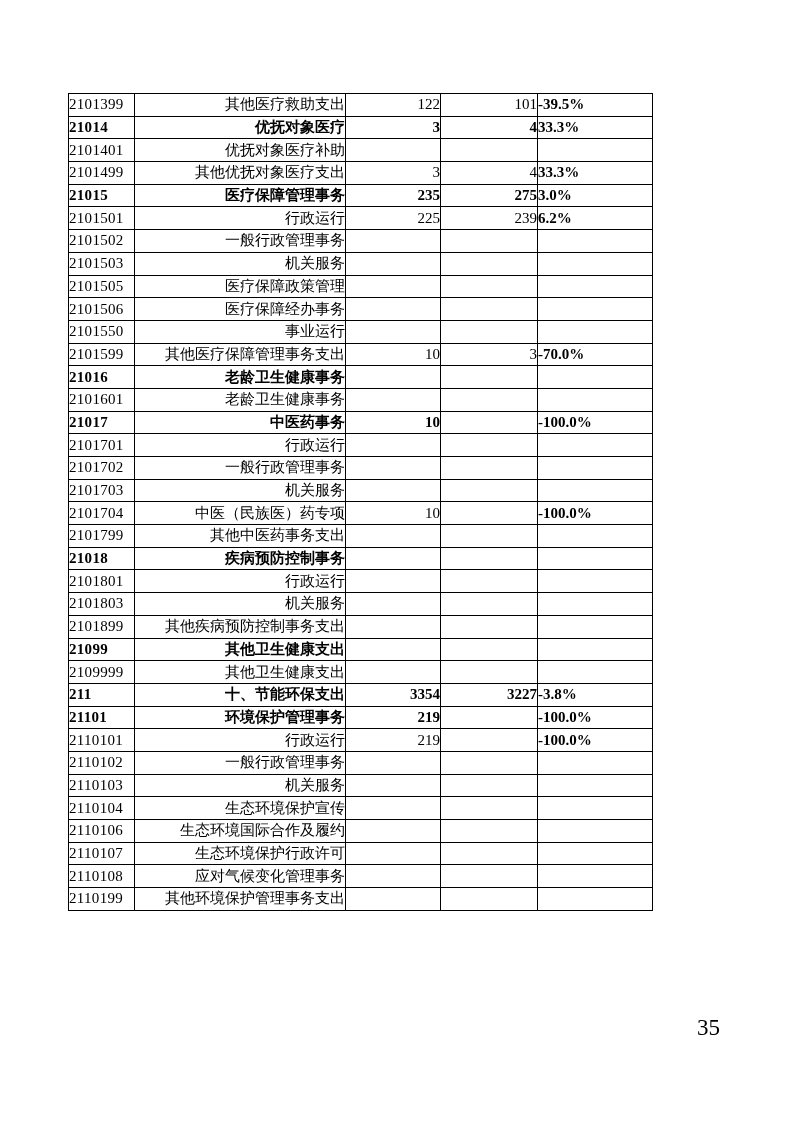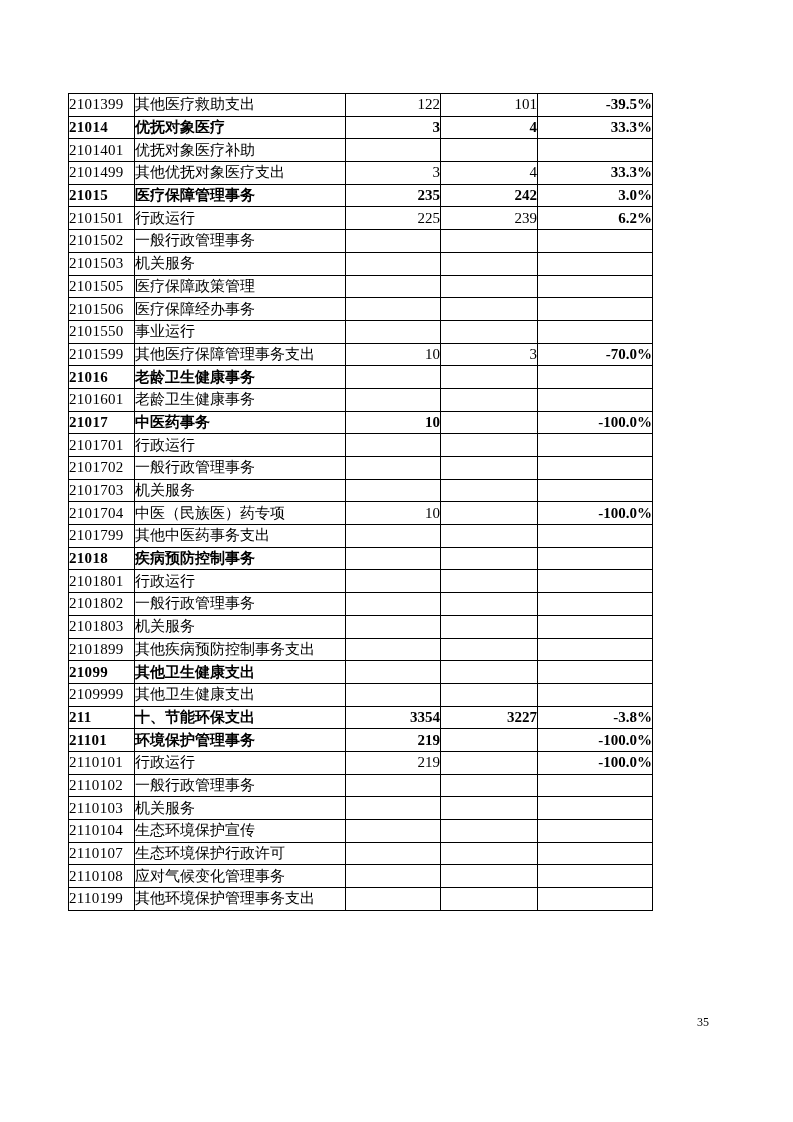--- a/index.html
+++ b/index.html
@@ -25,29 +25,29 @@
     border: 1px solid #000000;
     height: 21.7px;
     padding: 0;
     font-size: 15px;
     line-height: 1;
     vertical-align: middle;
     white-space: nowrap;
     overflow: hidden;
   }
   td.code  { padding-left: 3px; letter-spacing: 0.3px; }
-  td.name  { padding-left: 5px; }
+  td.name  { padding-left: 5px; text-align: right; }
   td.num   { text-align: right; padding-right: 2px; }
-  td.pct   { text-align: right; padding-right: 2px; font-weight: bold; }
+  td.pct   { text-align: left; padding-right: 2px; font-weight: bold; }
   tr.bold td { font-weight: bold; }
   .page-number {
     position: absolute;
     left: 697px;
     top: 1015px;
-    font-size: 12px;
+    font-size: 23px;
   }
 </style>
 </head>
 <body>
 
 <div class="page">
   <table class="budget">
     <colgroup>
       <col style="width:66px">
       <col style="width:211px">
@@ -81,21 +81,21 @@
           <td class="code">2101499</td>
           <td class="name">其他优抚对象医疗支出</td>
           <td class="num">3</td>
           <td class="num">4</td>
           <td class="pct">33.3%</td>
         </tr>
         <tr class="bold">
           <td class="code">21015</td>
           <td class="name">医疗保障管理事务</td>
           <td class="num">235</td>
-          <td class="num">242</td>
+          <td class="num">275</td>
           <td class="pct">3.0%</td>
         </tr>
         <tr>
           <td class="code">2101501</td>
           <td class="name">行政运行</td>
           <td class="num">225</td>
           <td class="num">239</td>
           <td class="pct">6.2%</td>
         </tr>
         <tr>
@@ -204,27 +204,20 @@
           <td class="pct"></td>
         </tr>
         <tr>
           <td class="code">2101801</td>
           <td class="name">行政运行</td>
           <td class="num"></td>
           <td class="num"></td>
           <td class="pct"></td>
         </tr>
         <tr>
-          <td class="code">2101802</td>
-          <td class="name">一般行政管理事务</td>
-          <td class="num"></td>
-          <td class="num"></td>
-          <td class="pct"></td>
-        </tr>
-        <tr>
           <td class="code">2101803</td>
           <td class="name">机关服务</td>
           <td class="num"></td>
           <td class="num"></td>
           <td class="pct"></td>
         </tr>
         <tr>
           <td class="code">2101899</td>
           <td class="name">其他疾病预防控制事务支出</td>
           <td class="num"></td>
@@ -276,20 +269,27 @@
         <tr>
           <td class="code">2110103</td>
           <td class="name">机关服务</td>
           <td class="num"></td>
           <td class="num"></td>
           <td class="pct"></td>
         </tr>
         <tr>
           <td class="code">2110104</td>
           <td class="name">生态环境保护宣传</td>
+          <td class="num"></td>
+          <td class="num"></td>
+          <td class="pct"></td>
+        </tr>
+        <tr>
+          <td class="code">2110106</td>
+          <td class="name">生态环境国际合作及履约</td>
           <td class="num"></td>
           <td class="num"></td>
           <td class="pct"></td>
         </tr>
         <tr>
           <td class="code">2110107</td>
           <td class="name">生态环境保护行政许可</td>
           <td class="num"></td>
           <td class="num"></td>
           <td class="pct"></td>

